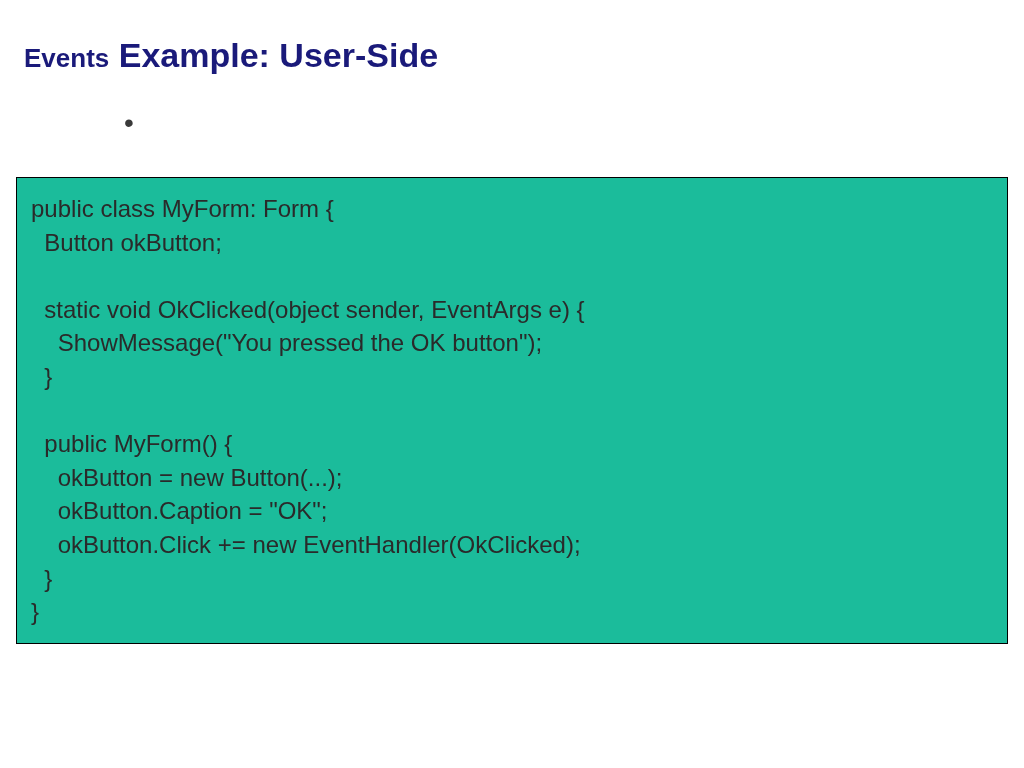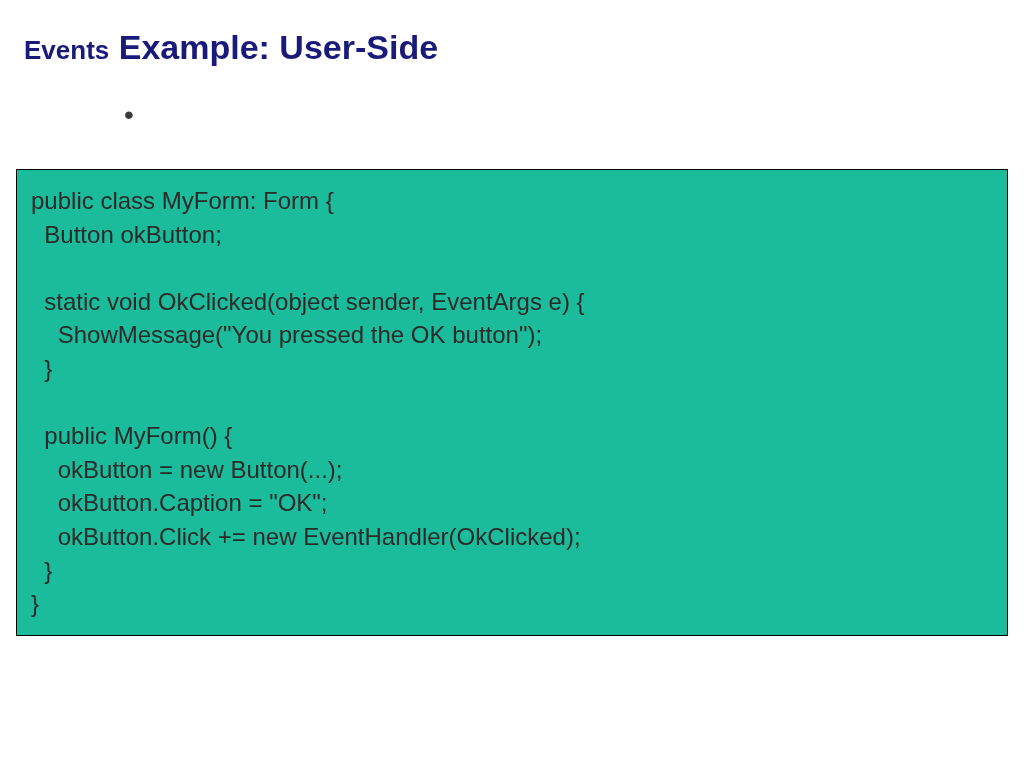--- a/index.html
+++ b/index.html
@@ -11,21 +11,21 @@
       overflow: hidden;
     }
     .slide {
       padding: 20px 24px;
     }
     .title {
       font-size: 34px;
       font-weight: bold;
       color: #1a1a7a;
       margin-bottom: 32px;
-      margin-top: 8px;
+      margin-top: 16px;
     }
     .title .prefix {
       font-size: 26px;
       font-weight: bold;
     }
     .bullet-list {
       margin-left: 100px;
       margin-bottom: 40px;
     }
     .bullet-item {

